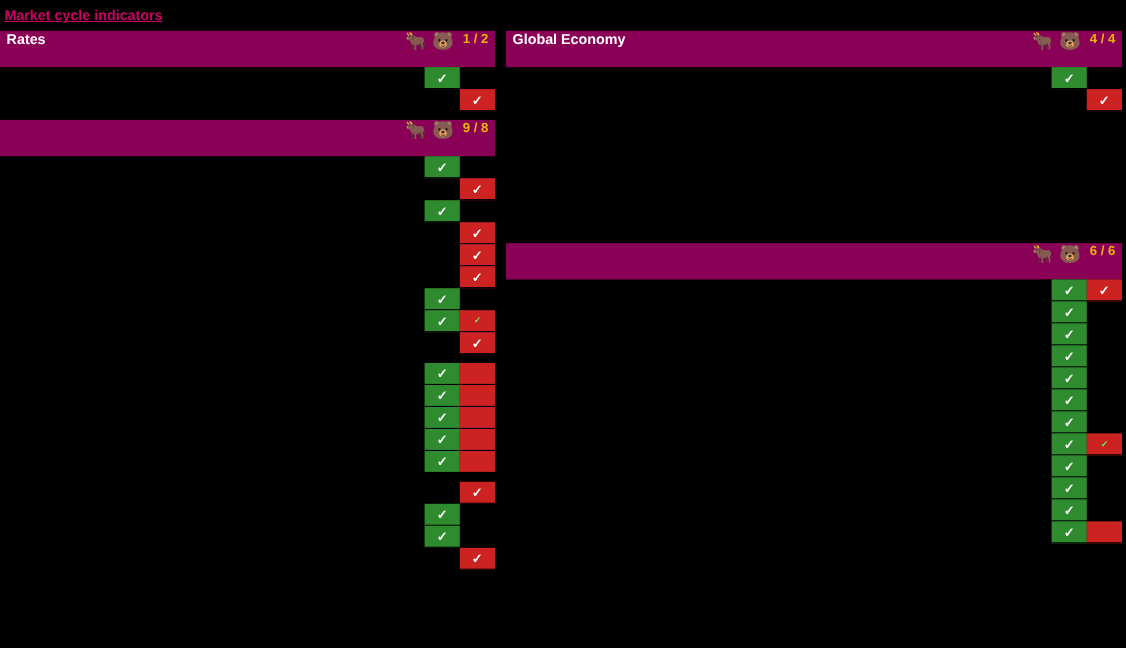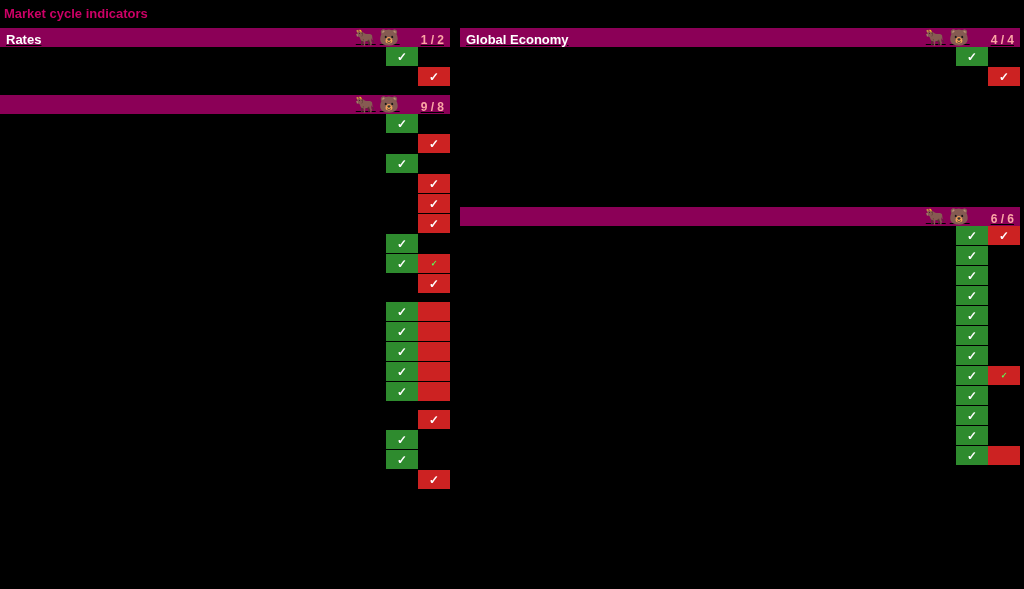--- a/index.html
+++ b/index.html
@@ -8,20 +8,21 @@
       font-family: Arial, sans-serif;
       width: 1024px;
       height: 589px;
       overflow: hidden;
       position: relative;
     }
     .title-link {
       color: #cc0066;
       font-size: 13px;
       font-weight: bold;
+      text-decoration: underline;
       position: absolute;
       top: 6px;
       left: 4px;
       cursor: pointer;
     }
     
     .main-container {
       position: absolute;
       top: 28px;
       left: 0;
@@ -38,45 +39,43 @@
     
     .right-panel {
       position: absolute;
       left: 460px;
       top: 0;
       width: 560px;
     }
     .section-hdr {
       display: flex;
       flex-direction: row;
-      align-items: flex-end;
-      height: 19px;
+      align-items: flex-start;
+      height: 33px;
       background: #8b0057;
-      text-decoration: underline;
     }
     .hdr-label {
       color: #fff;
       font-size: 13px;
       font-weight: bold;
       padding-left: 6px;
       flex: 0 0 190px;
     }
     .hdr-spacer { flex: 1; }
     .hdr-icons {
       display: flex;
       flex-direction: row;
       align-items: center;
     }
     .hdr-score {
-      color: #fca5a5;
+      color: #eab308;
       font-size: 12px;
       font-weight: bold;
       padding: 0 6px;
       white-space: nowrap;
-      margin-left: 13px;
     }
     .rows-block {
       display: flex;
       flex-direction: column;
     }
     .ind-row {
       display: flex;
       flex-direction: row;
       height: 20px;
     }

